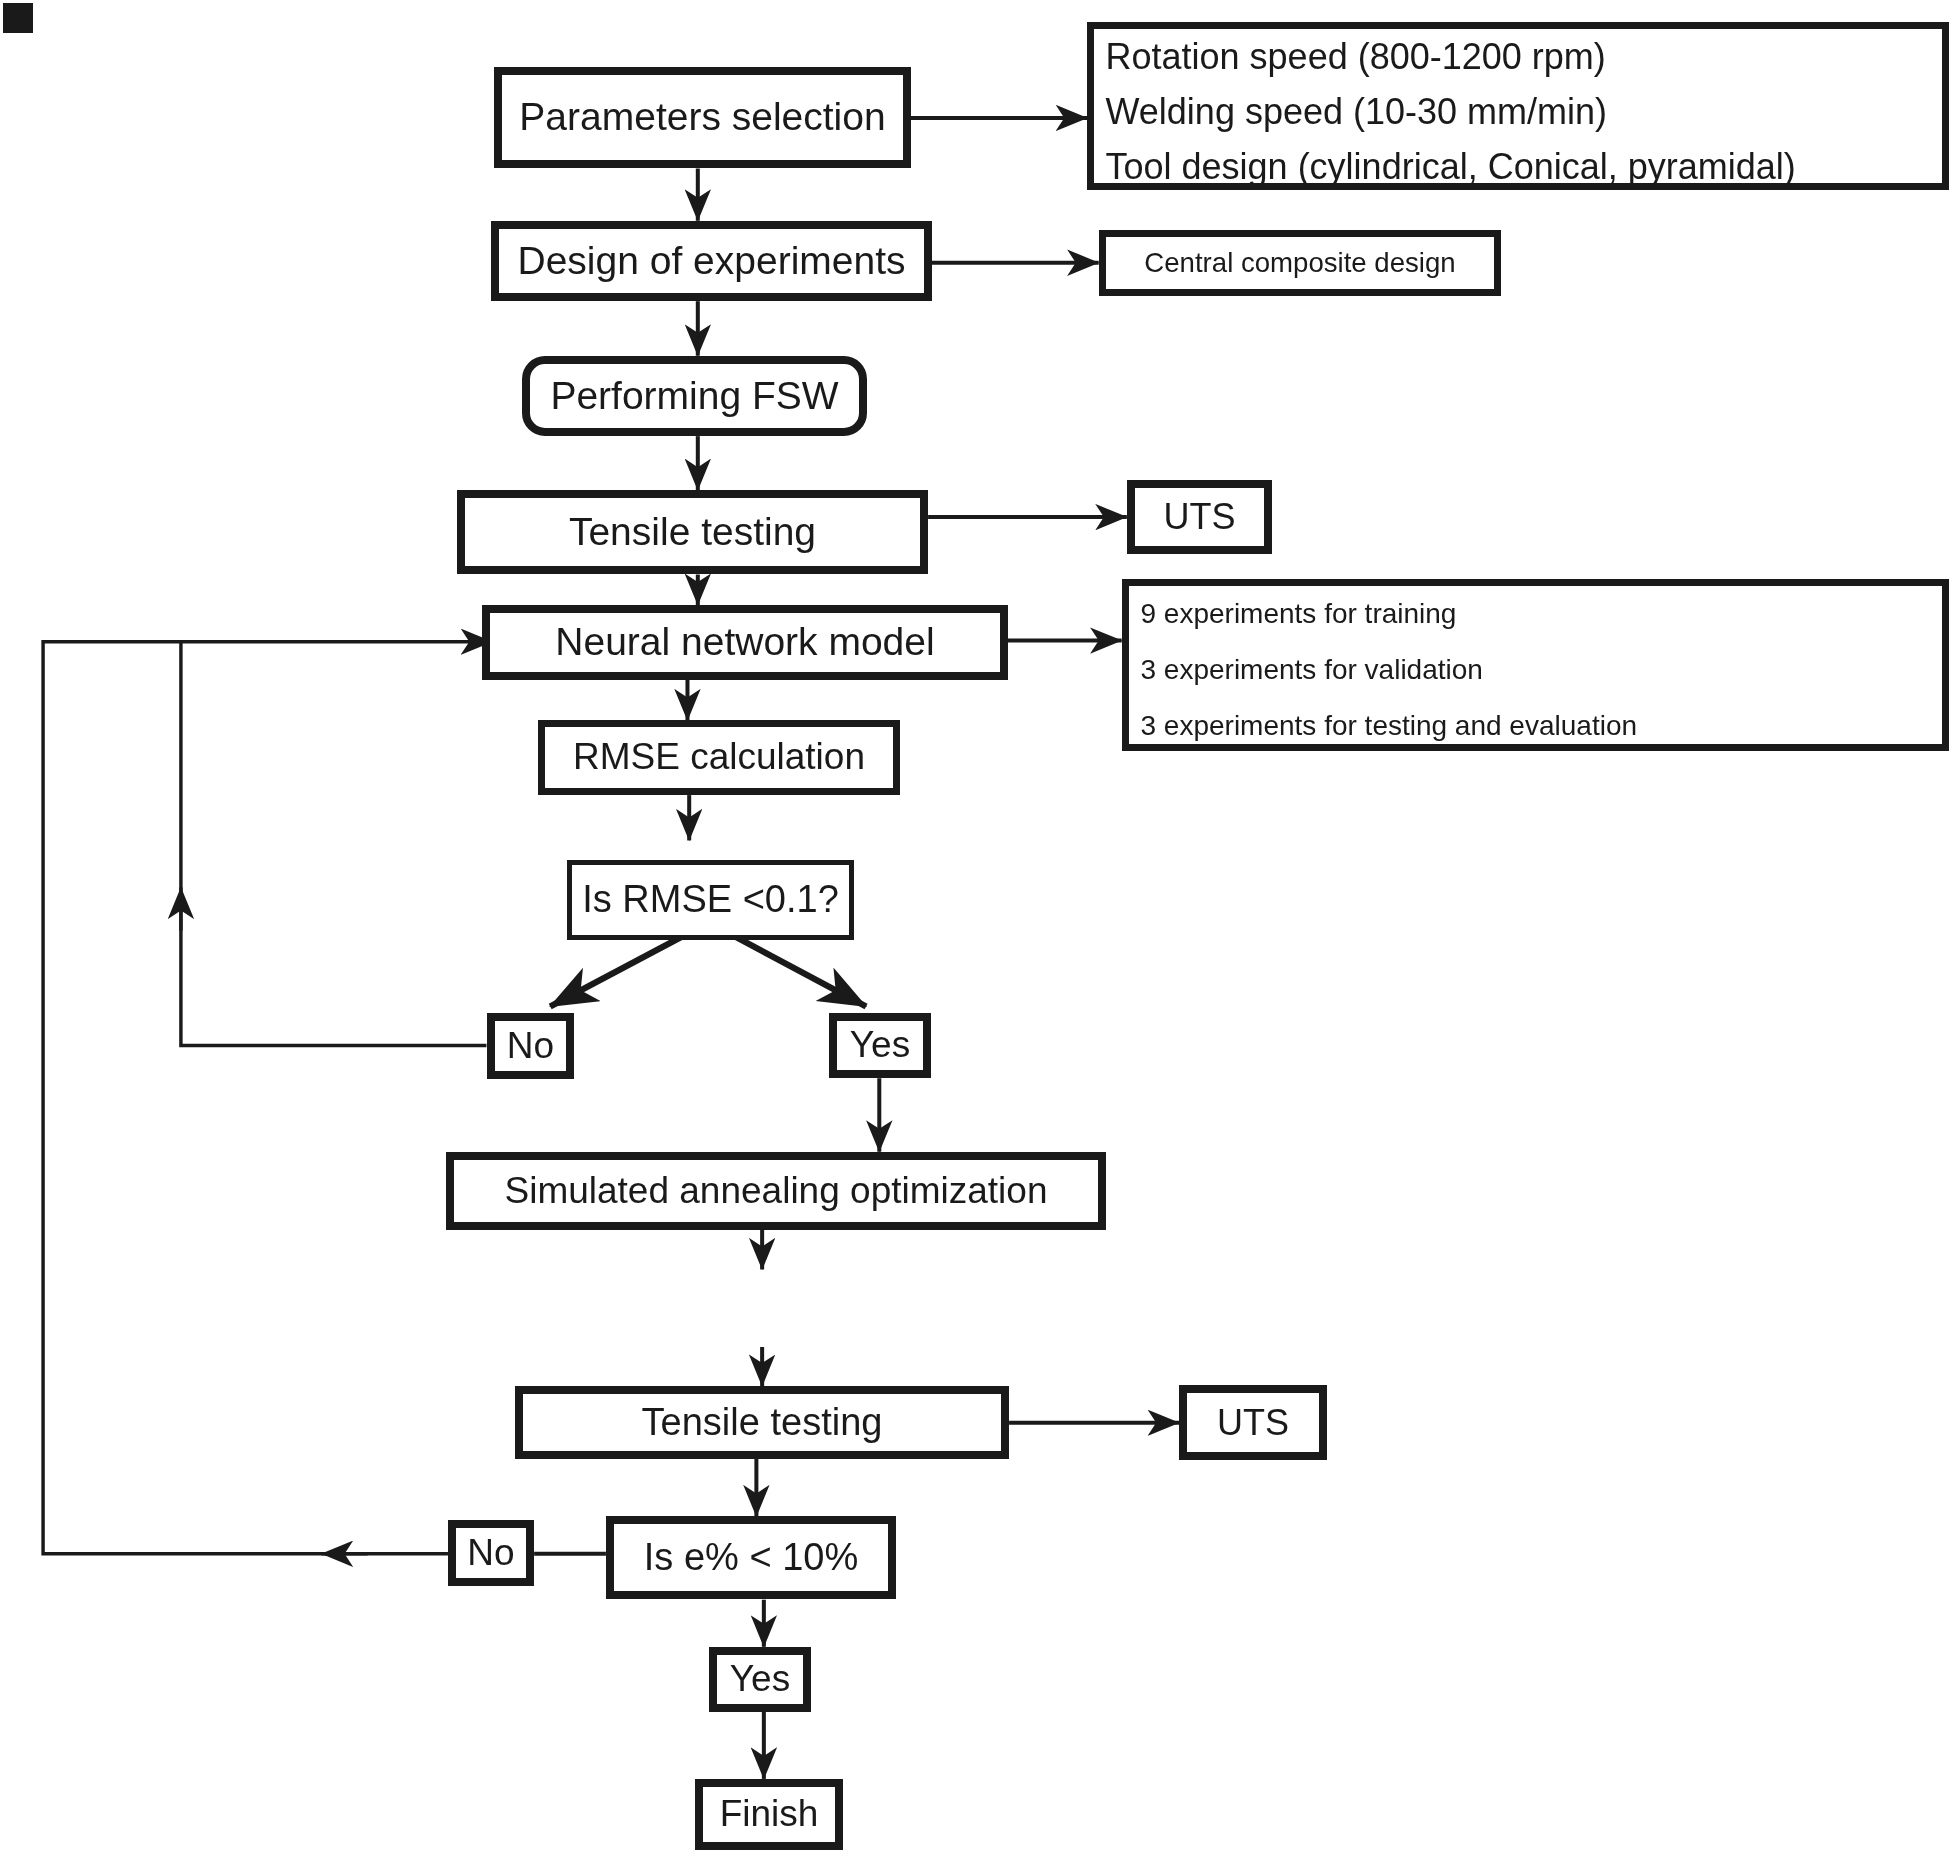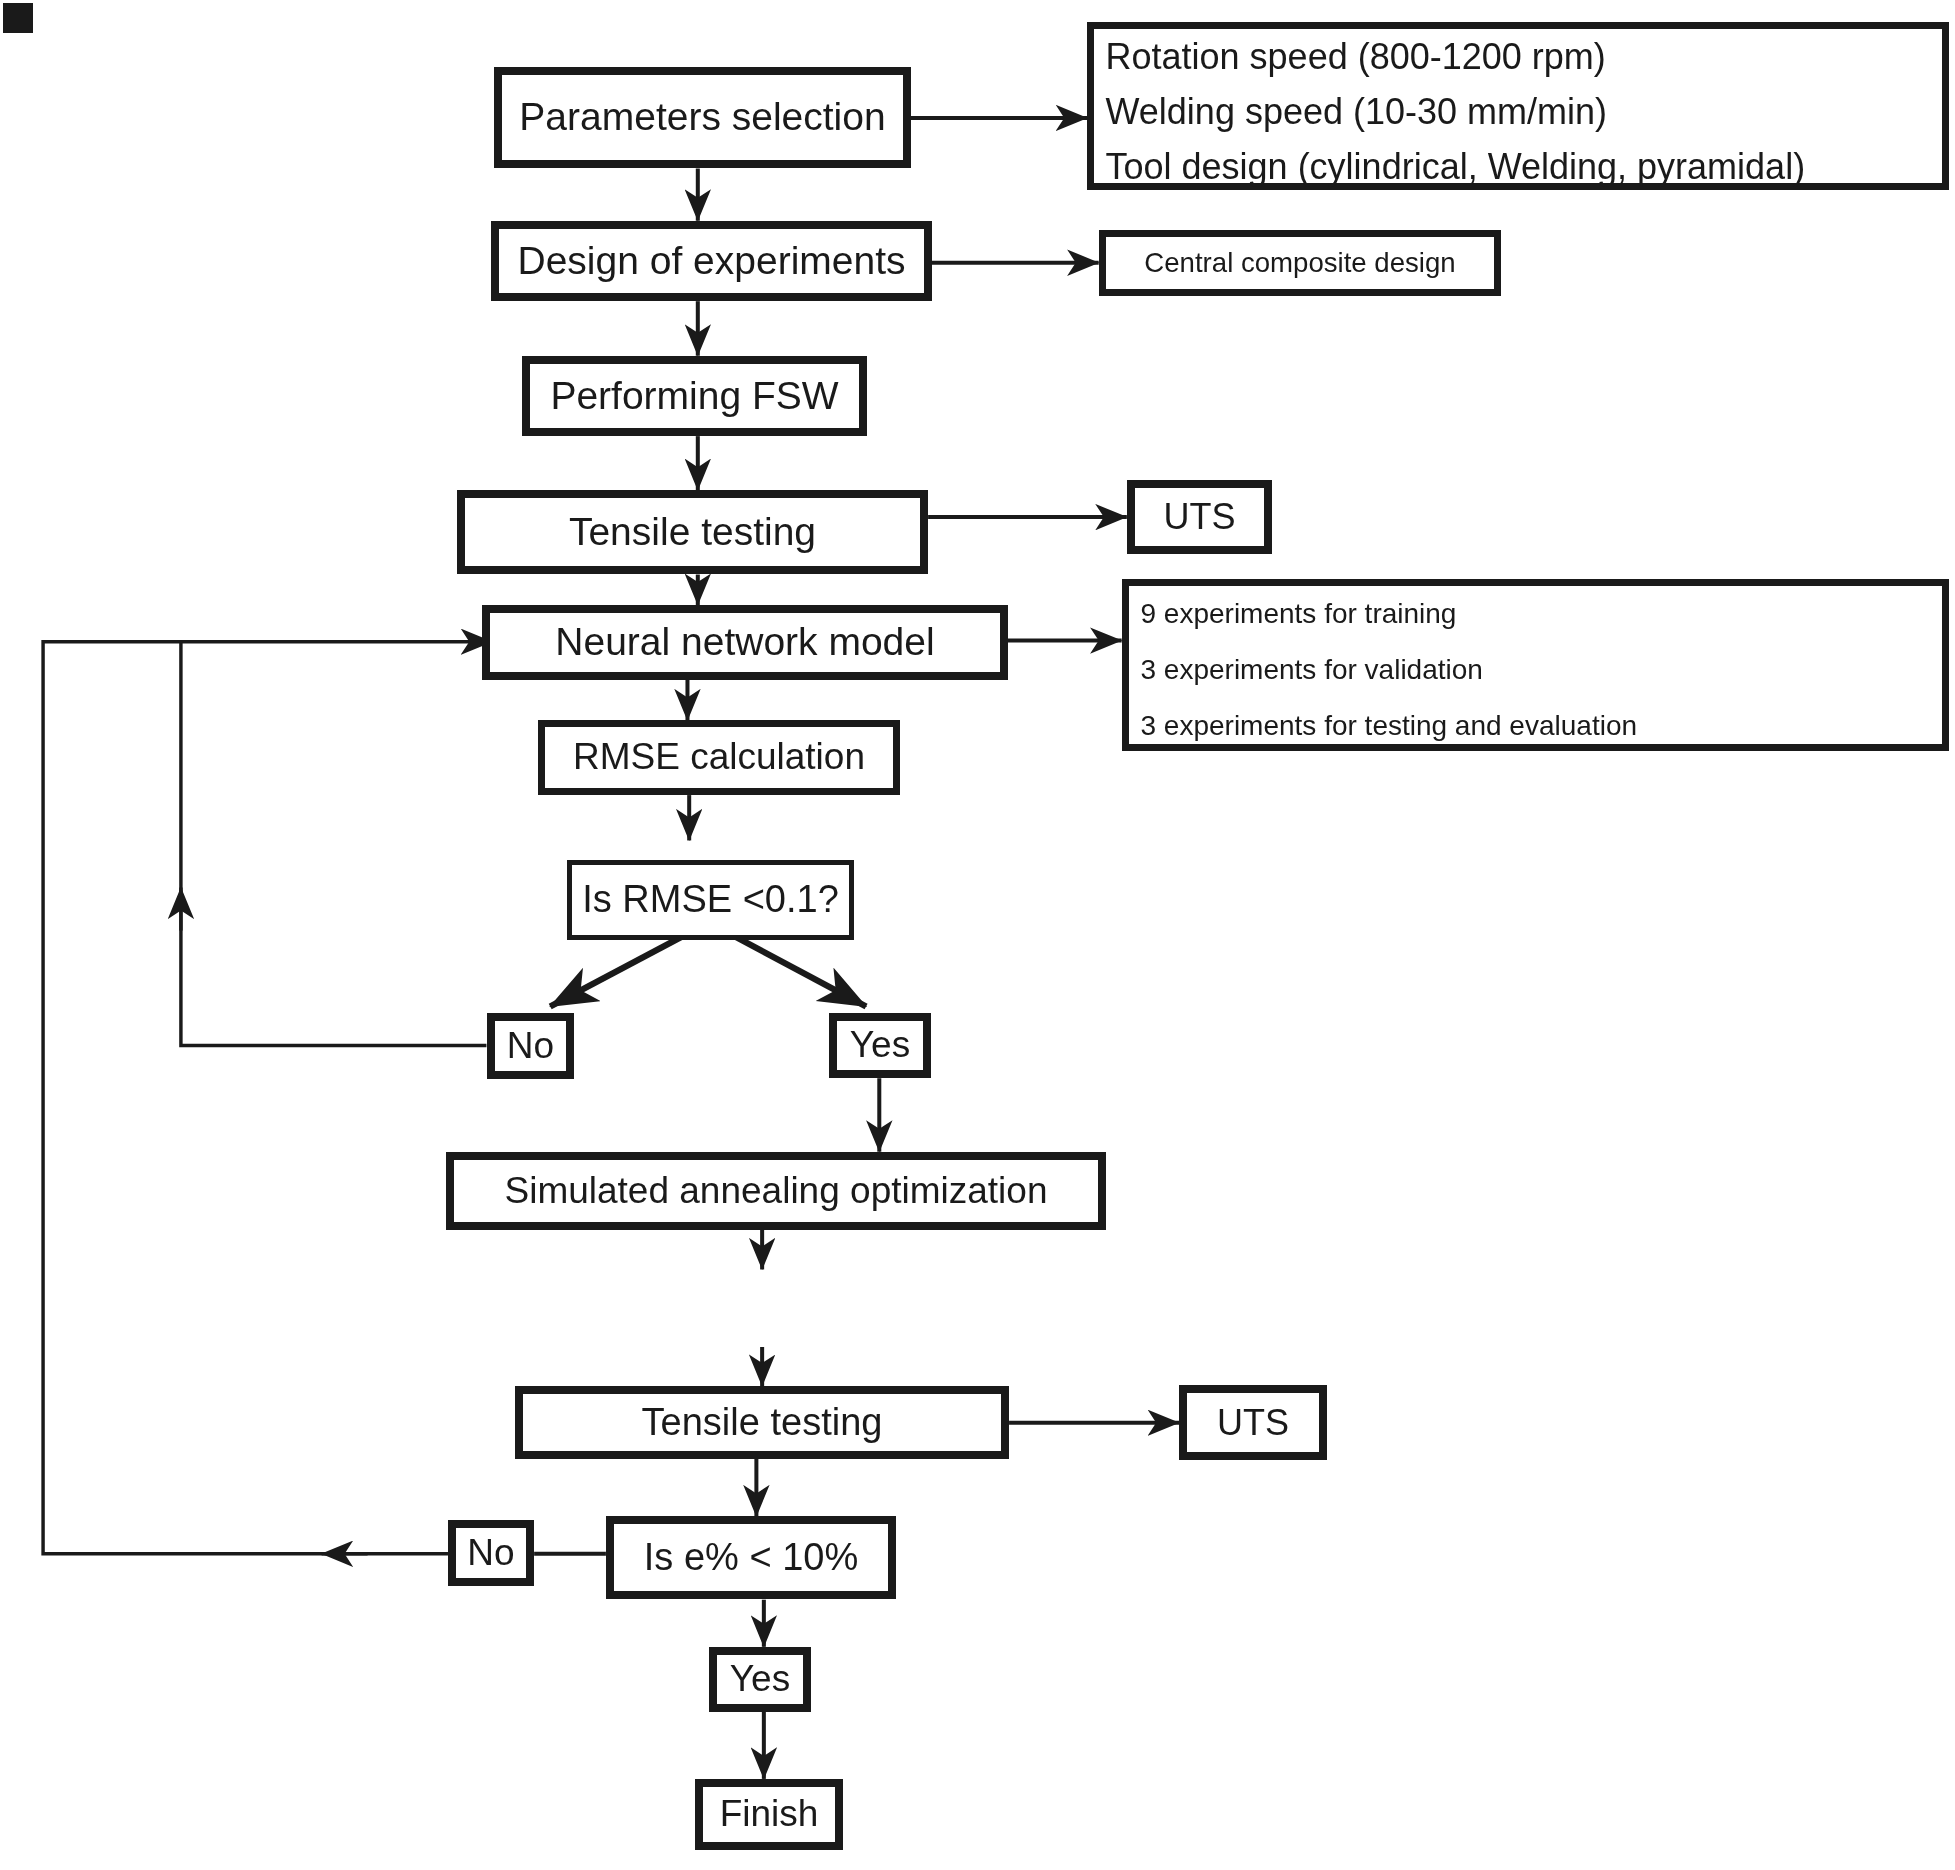--- a/index.html
+++ b/index.html
@@ -15,21 +15,21 @@
   .multi{flex-direction:column;align-items:flex-start;justify-content:flex-start;padding-left:11.5px;}
   .multi div{white-space:nowrap;}
   .corner-mark{position:absolute;left:2.9px;top:2.9px;width:30px;height:30px;background:#1a1a1a;}
 
   
   .n-params   {left:494px;  top:67px;  width:417px;  height:101px; font-size:39px;}
   .n-pdetail  {left:1087px; top:22.4px;   width:862px; height:168px; font-size:36px; border-width:7.5px;}
   .n-pdetail div{line-height:55px;}
   .n-doe      {left:491px;  top:221px;  width:441px;  height:80px; font-size:39px;}
   .n-ccd      {left:1099px; top:230px;  width:402px;  height:66px; font-size:27.6px; border-width:7.5px;}
-  .n-fsw      {left:522px;  top:356px;  width:345px;  height:80px; font-size:39px;}
+  .n-fsw      {left:522px;  top:356px;  width:345px;  height:80px; font-size:39px;border-radius:23px;}
   .n-tensile1 {left:457px;  top:490px;  width:471px;  height:84px; font-size:39px;}
   .n-uts1     {left:1127px; top:480px;  width:145px;  height:74px; font-size:36px;}
   .n-nn       {left:482px;  top:605px; width:526px;  height:75px; font-size:39px;}
   .n-ndetail  {left:1122px; top:579px; width:827px; height:172px; font-size:28px; border-width:7.5px;}
   .n-ndetail div{line-height:56px;}
   .n-rmse     {left:538px;  top:720px; width:362px;  height:75px; font-size:37px; border-width:7.5px;}
   .n-isrmse   {left:567px;  top:840px; width:287px;  height:80px; font-size:38px; border-width:5.7px;margin-top:20px;}
   .n-no1      {left:487px;  top:1013px; width:87px;  height:66px; font-size:37px;}
   .n-yes1     {left:829px; top:1013px; width:102px;  height:65px; font-size:37px;}
   .n-sim      {left:446px;  top:1152px; width:660px; height:78px; font-size:37px;}
@@ -89,21 +89,21 @@
 
   <div class="corner-mark"></div>
 
   <div class="box n-params">
     <span>Parameters selection</span>
   </div>
 
   <div class="box multi n-pdetail">
     <div>Rotation speed (800-1200 rpm)</div>
     <div>Welding speed (10-30 mm/min)</div>
-    <div>Tool design (cylindrical, Welding, pyramidal)</div>
+    <div>Tool design (cylindrical, Conical, pyramidal)</div>
   </div>
 
   <div class="box n-doe">
     <span>Design of experiments</span>
   </div>
 
   <div class="box n-ccd">
     <span>Central composite design</span>
   </div>
 

